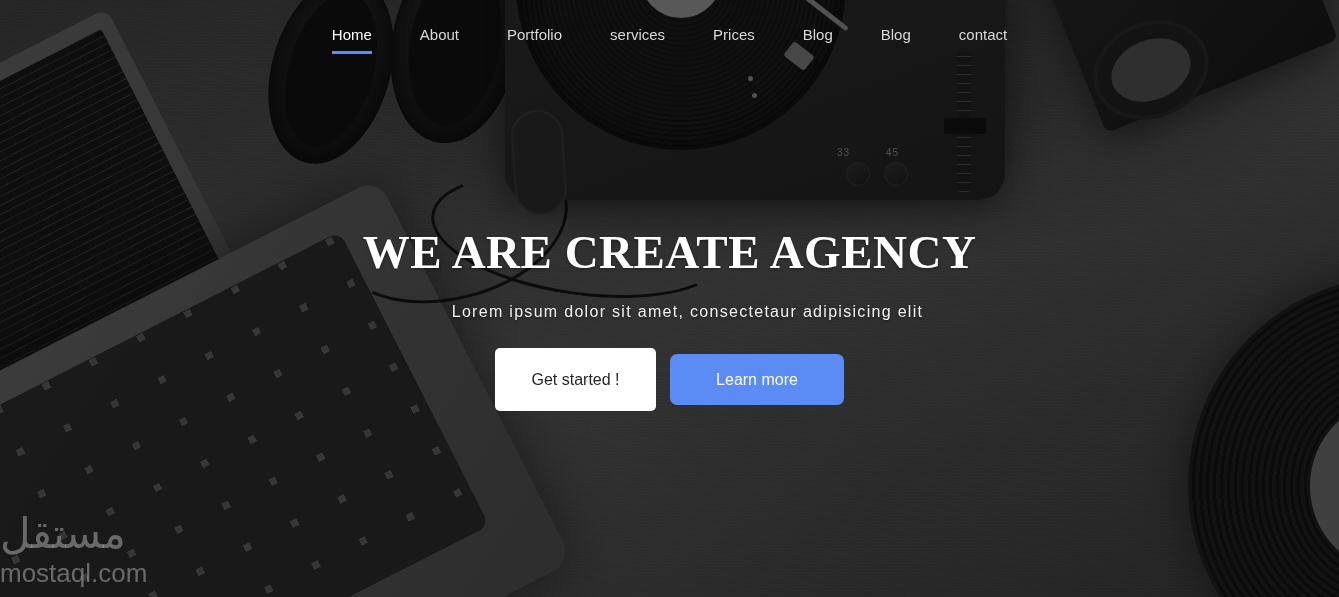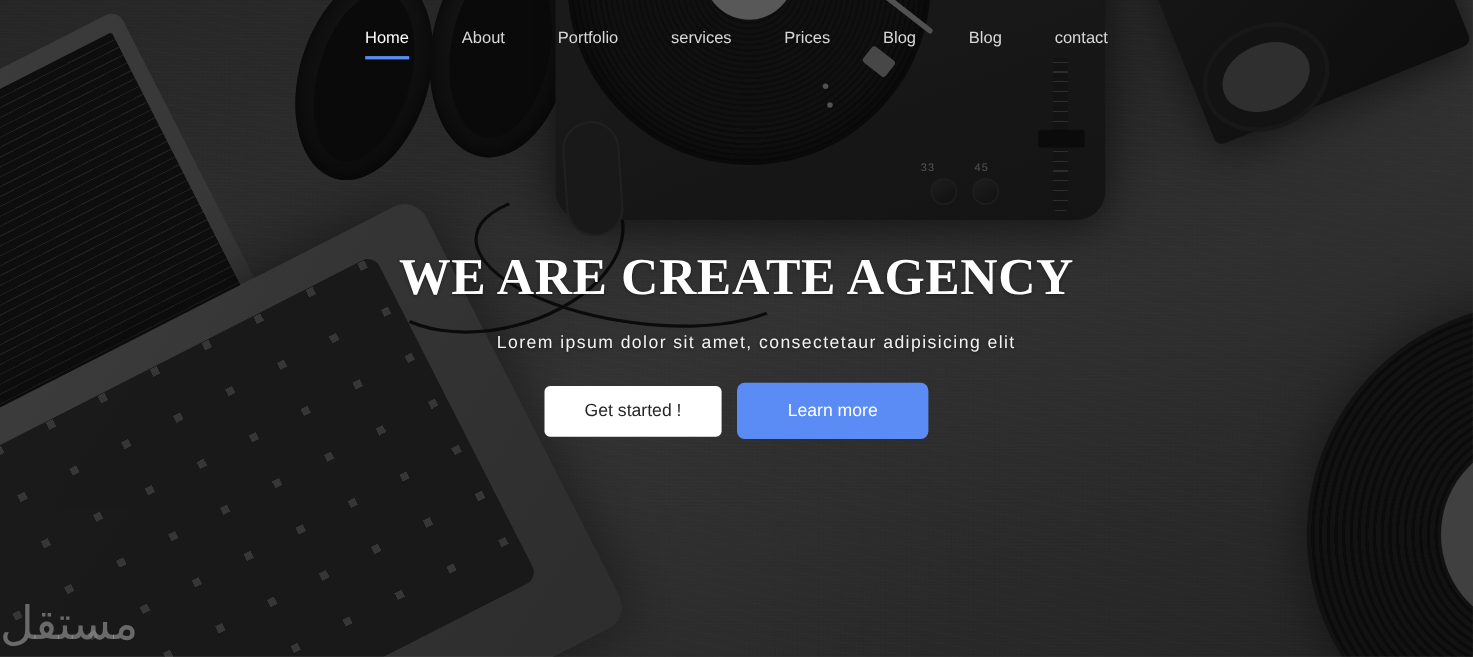--- a/index.html
+++ b/index.html
@@ -249,21 +249,21 @@
   }
   .btn {
     border:none; outline:none; cursor:pointer;
     font-family:"Liberation Sans", sans-serif;
     font-size:16px;
     line-height:1;
   }
   .btn-light {
     background:#ffffff;
     color:#262626;
-    width:161px; height:46px;
+    width:161px; height:63px;
     border-radius:5px;
   }
   .btn-primary {
     background:#5b8cf5;
     color:#ffffff;
     width:174px; height:51px;
     border-radius:7px;
   }
 
   
@@ -346,15 +346,16 @@
     <h1 class="headline">WE ARE CREATE AGENCY</h1>
     <p class="subtitle">Lorem ipsum dolor sit amet, consectetaur adipisicing elit</p>
     <div class="btn-row">
       <button class="btn btn-light">Get started !</button>
       <button class="btn btn-primary">Learn more</button>
     </div>
   </div>
 
   <div class="watermark">
     <div class="wm-ar">مستقل</div>
+    <div class="wm-en">mostaql.com</div>
   </div>
 
 </div>
 
 </body></html>

